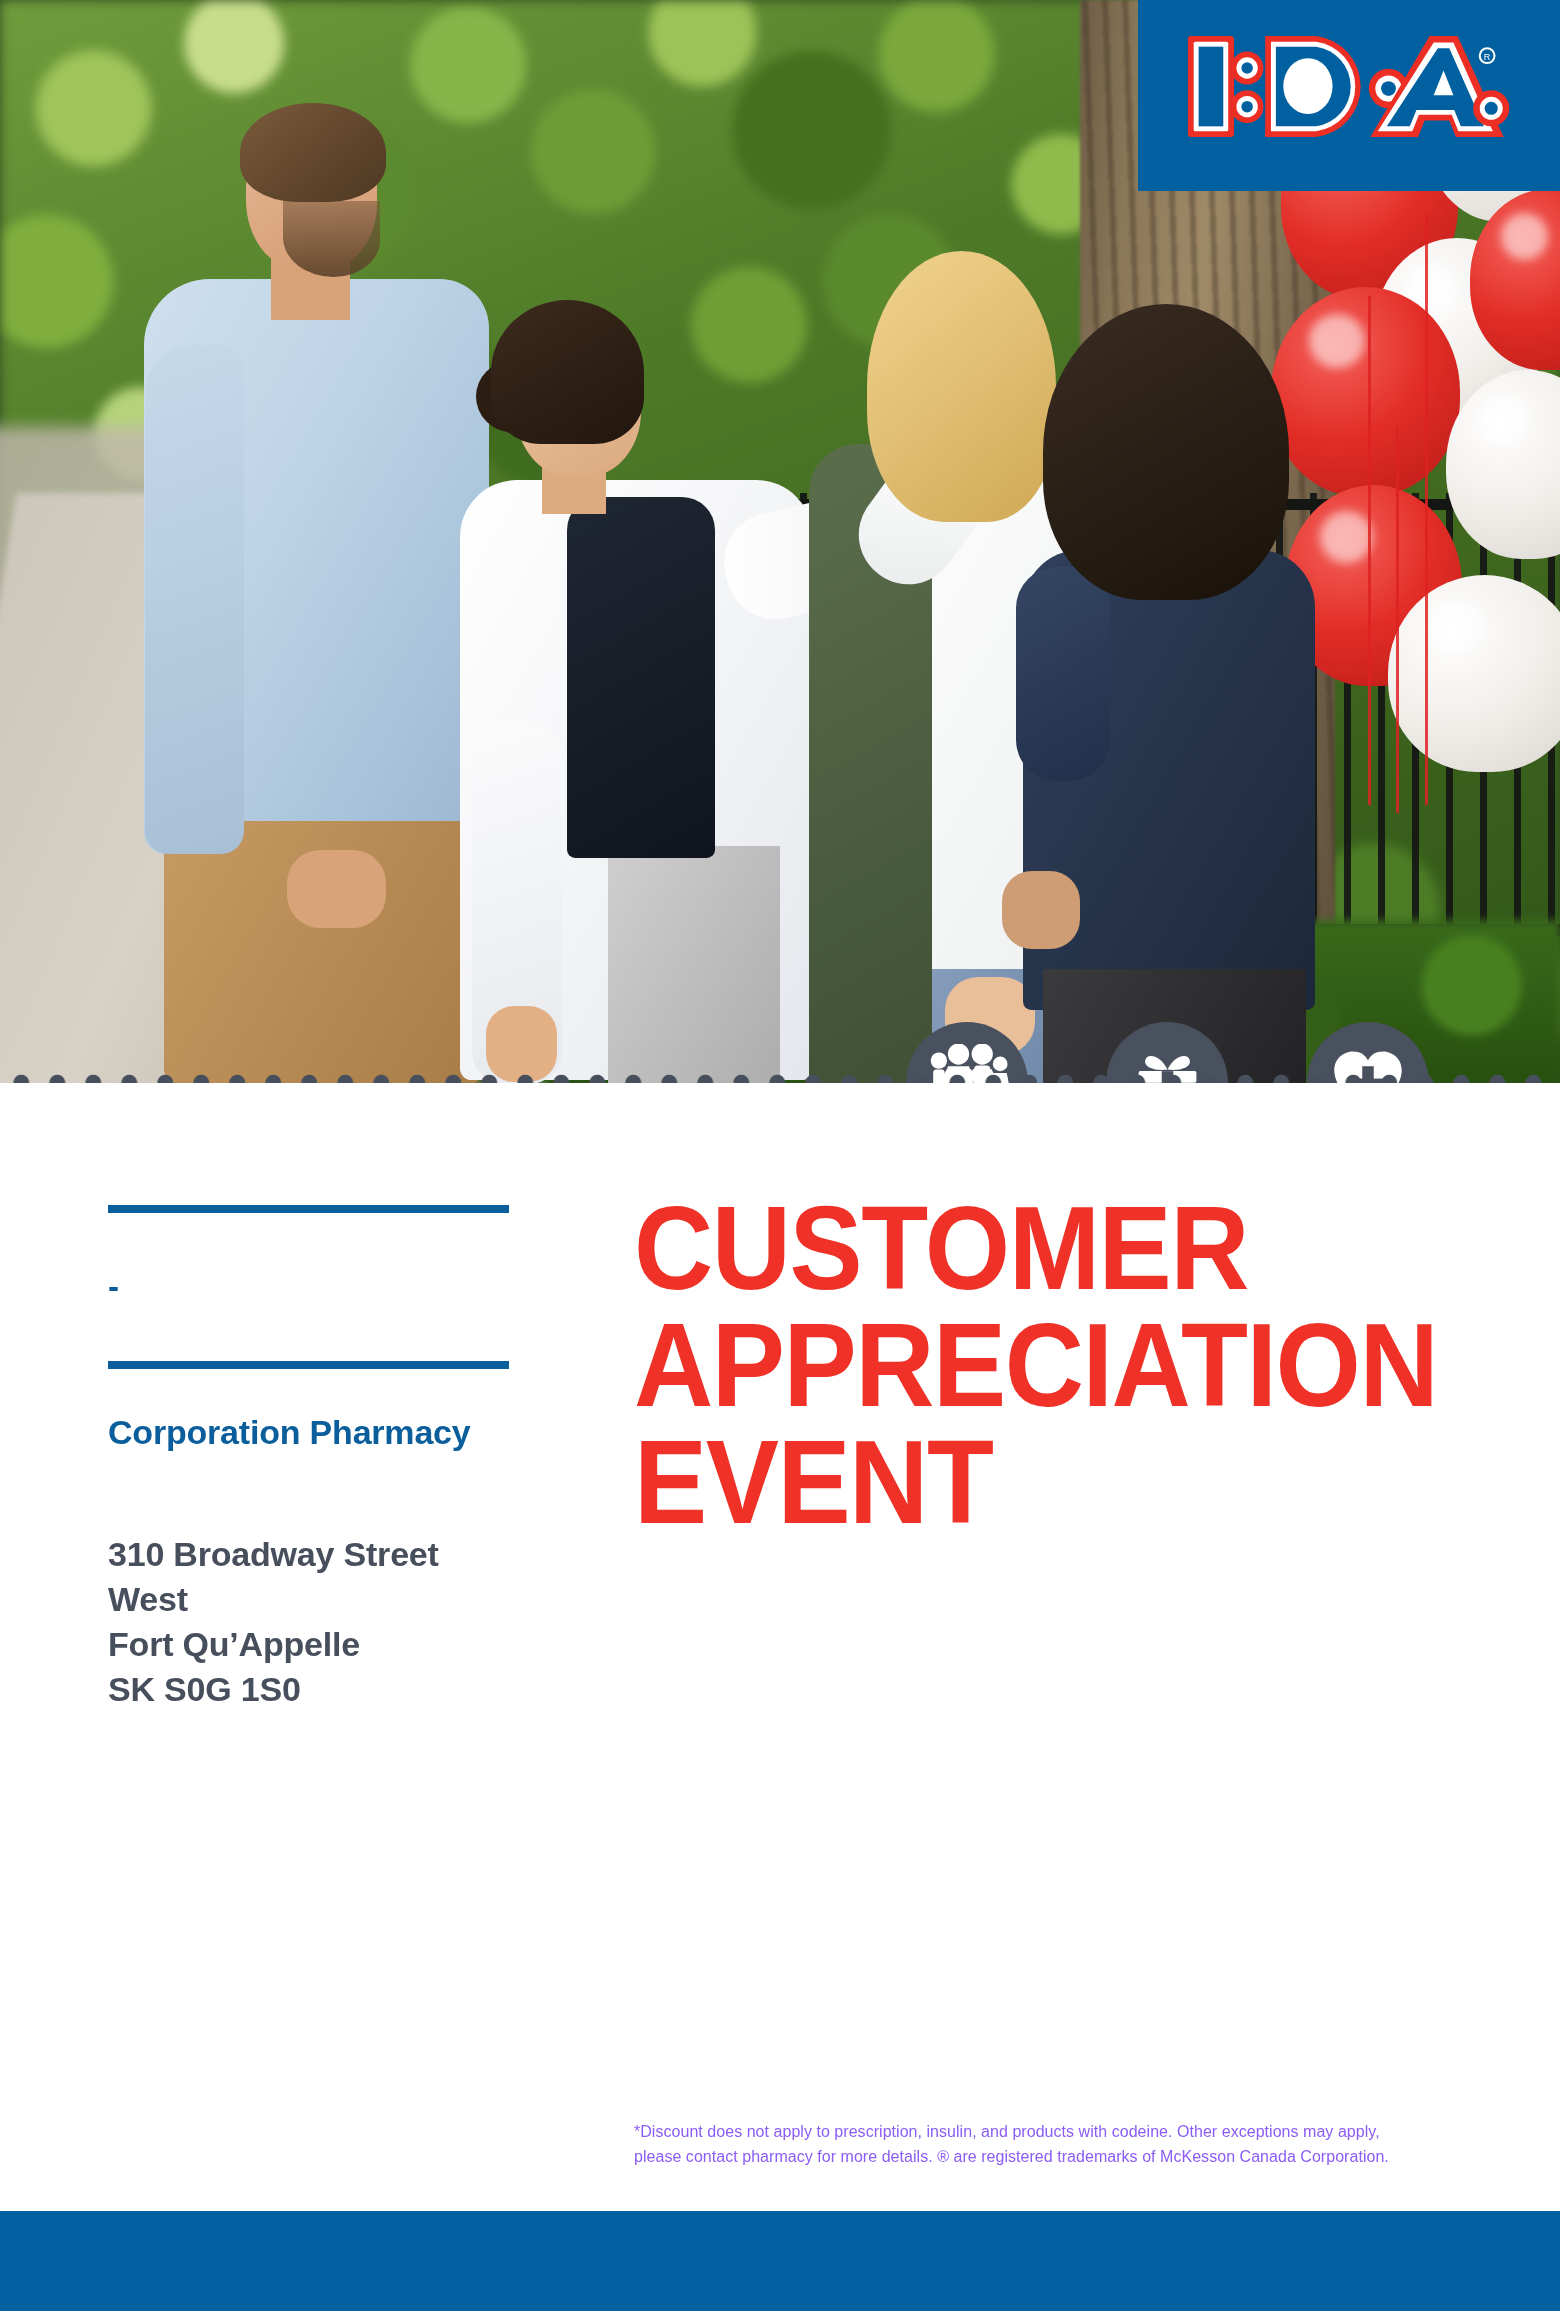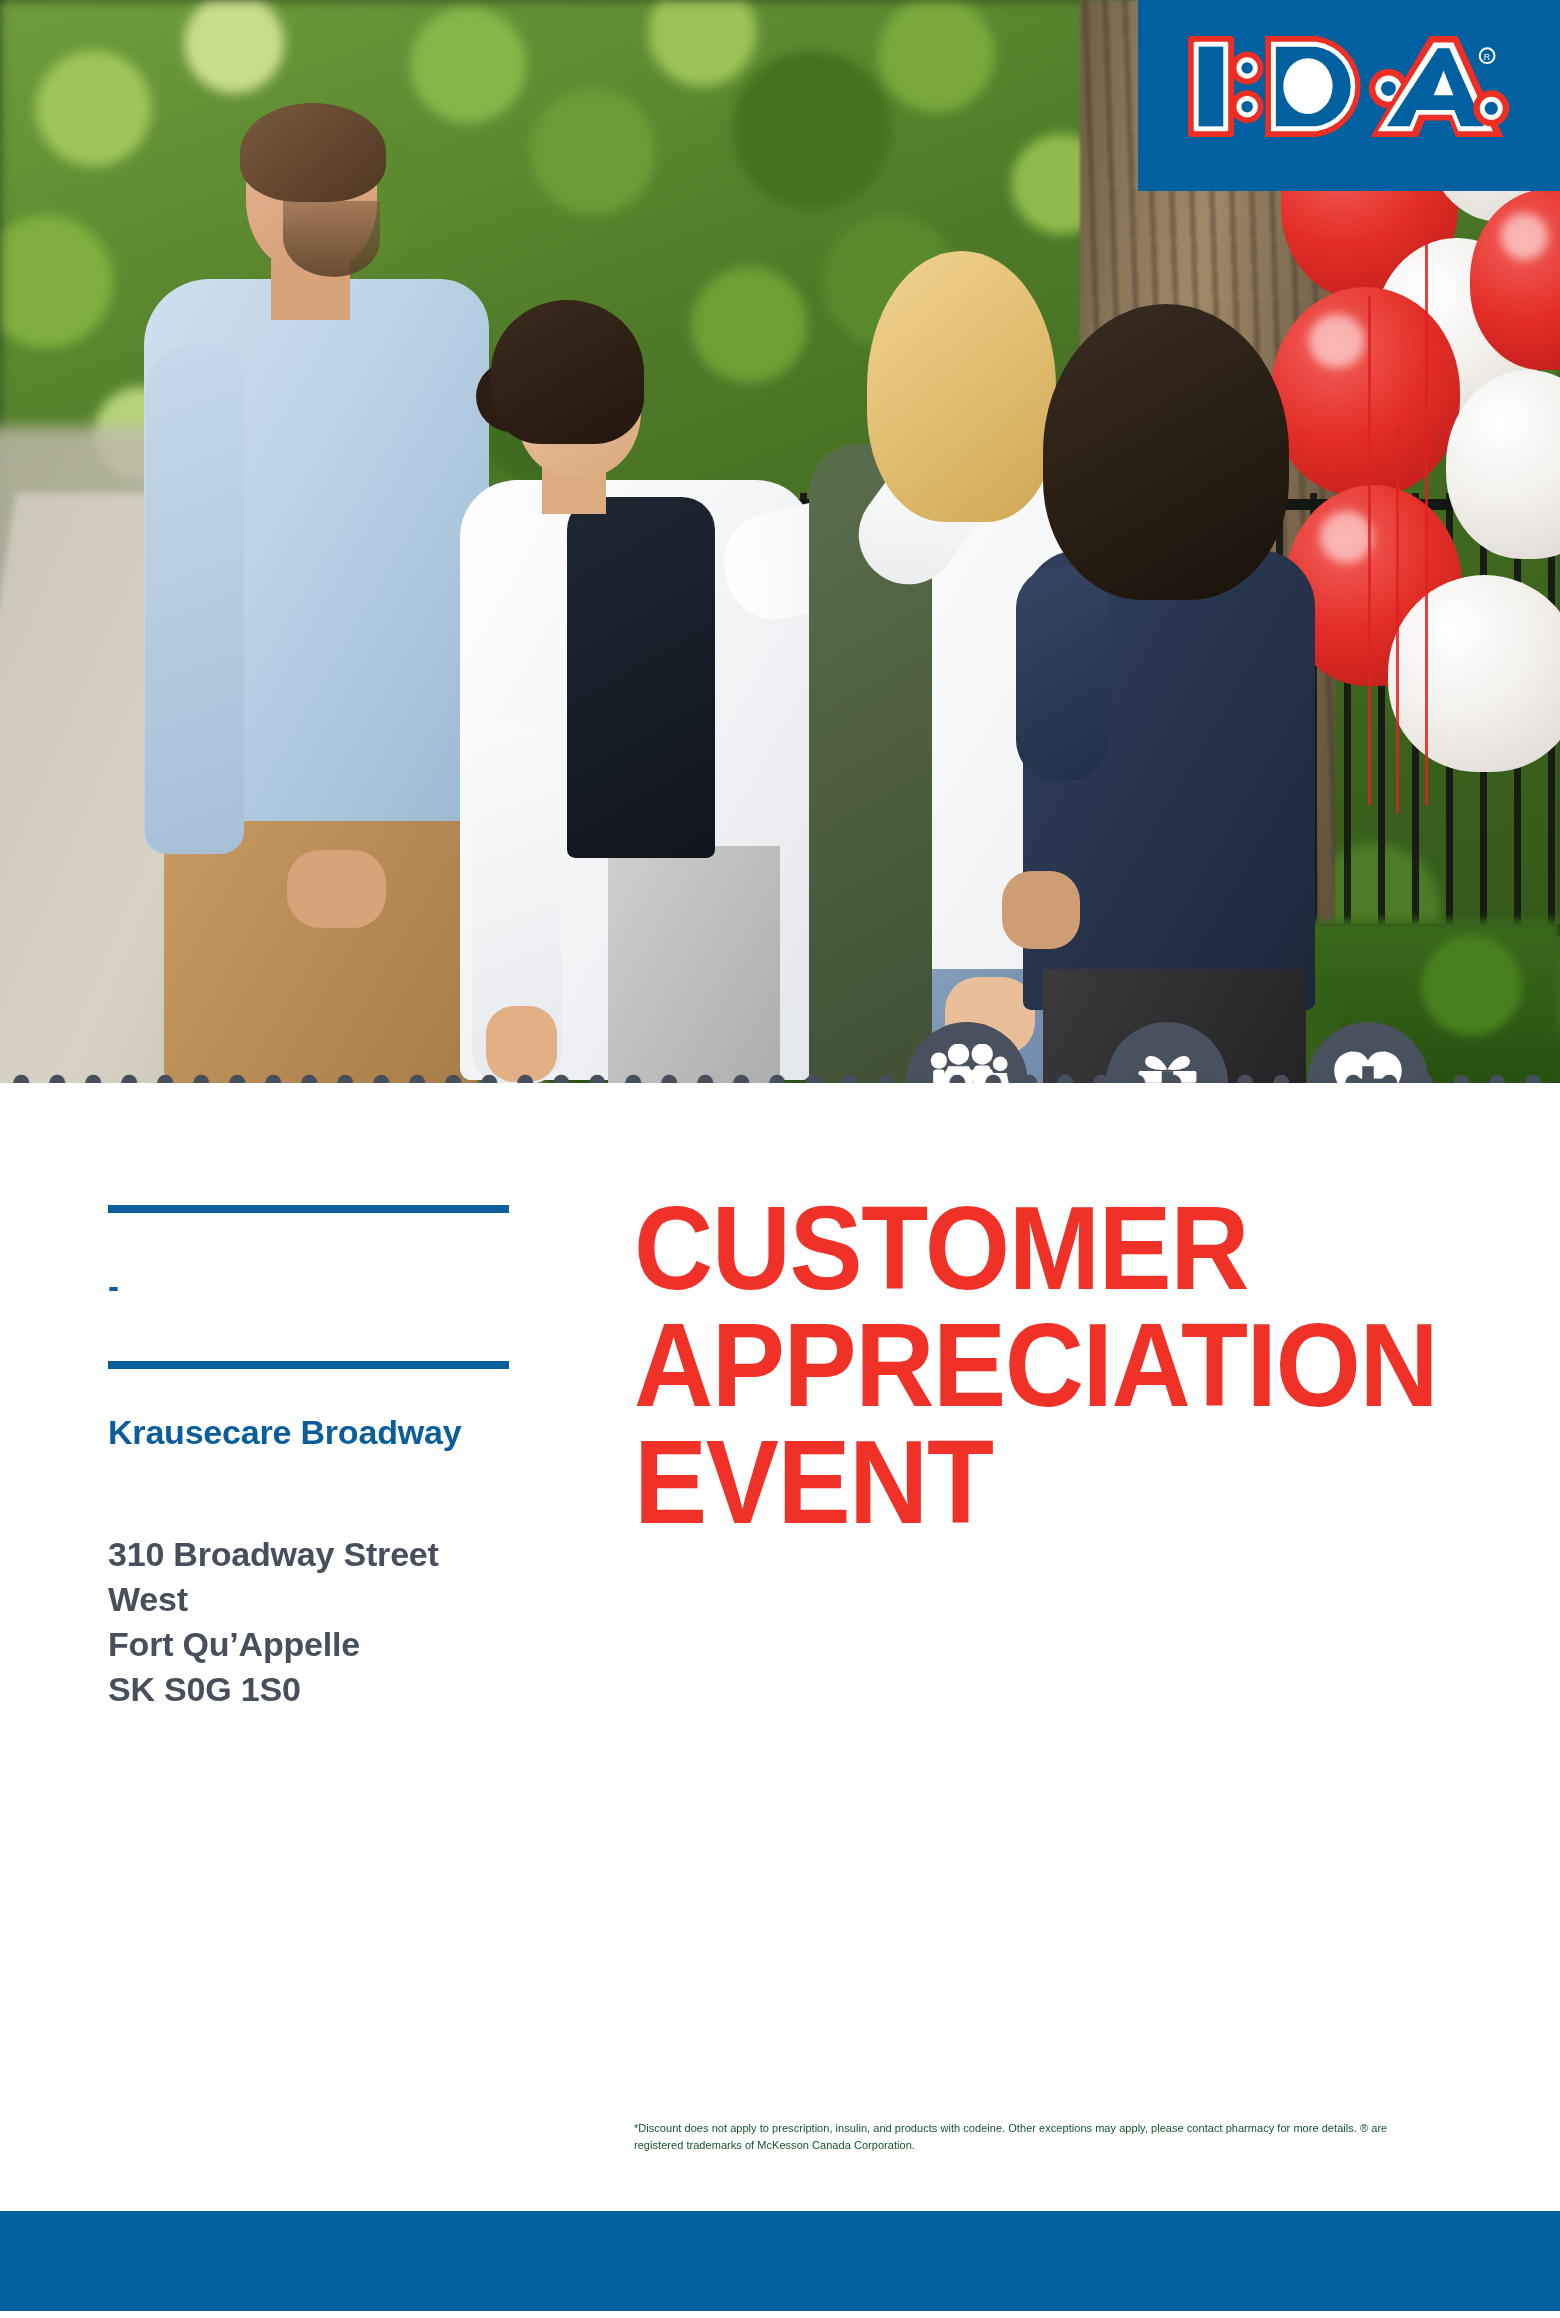--- a/index.html
+++ b/index.html
@@ -207,21 +207,21 @@
 
   .headline{
     position:absolute;left:634px;top:107px;width:862px;
     color:#ef3127;font-weight:bold;font-size:118px;line-height:.99;
     letter-spacing:-1.6px;
     transform:scaleX(.93);transform-origin:left top;
   }
 
   .disclaimer{
     position:absolute;left:634px;top:1037px;width:788px;
-    color:#14532d;font-size:11px;line-height:1.55;letter-spacing:0.04px;
+    color:#8b5cf6;font-size:16px;line-height:1.55;letter-spacing:0.04px;
   }
 
   .bottombar{position:absolute;left:0;top:2211px;width:1561px;height:100px;background:#0160a0;}
 </style>
 </head>
 <body>
 
 <div class="poster">
 
   <div class="hero">
@@ -367,21 +367,21 @@
   </div>
 
   <div class="content">
 
     <div class="left-col">
       <div class="rule"></div>
       <div class="date-line">
         <div class="date-text">-</div>
       </div>
       <div class="rule"></div>
-      <div class="store-name">Krausecare Broadway</div>
+      <div class="store-name">Corporation Pharmacy</div>
       <div class="address">
         <div>310 Broadway Street West</div>
         <div>Fort Qu’Appelle</div>
         <div>SK S0G 1S0</div>
       </div>
     </div>
 
     <div class="headline">
       <div>CUSTOMER</div>
       <div>APPRECIATION</div>

